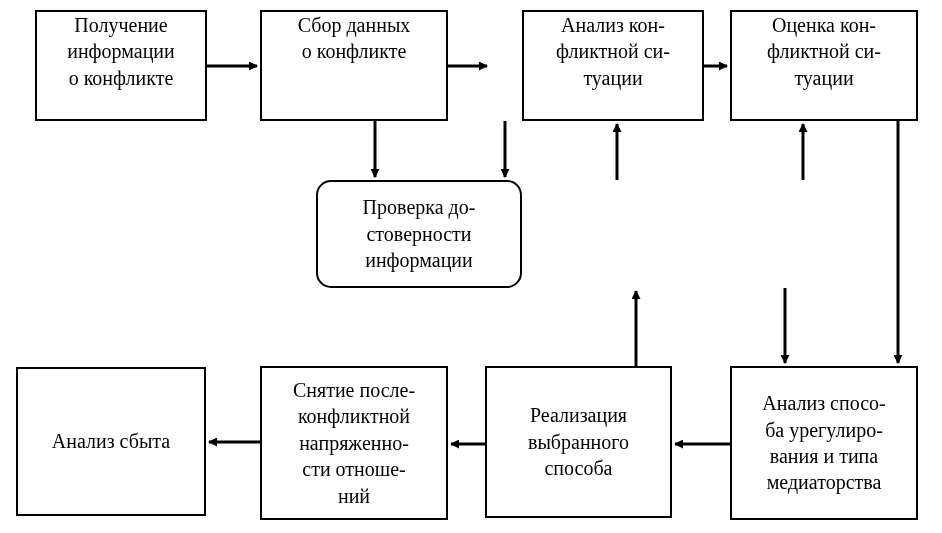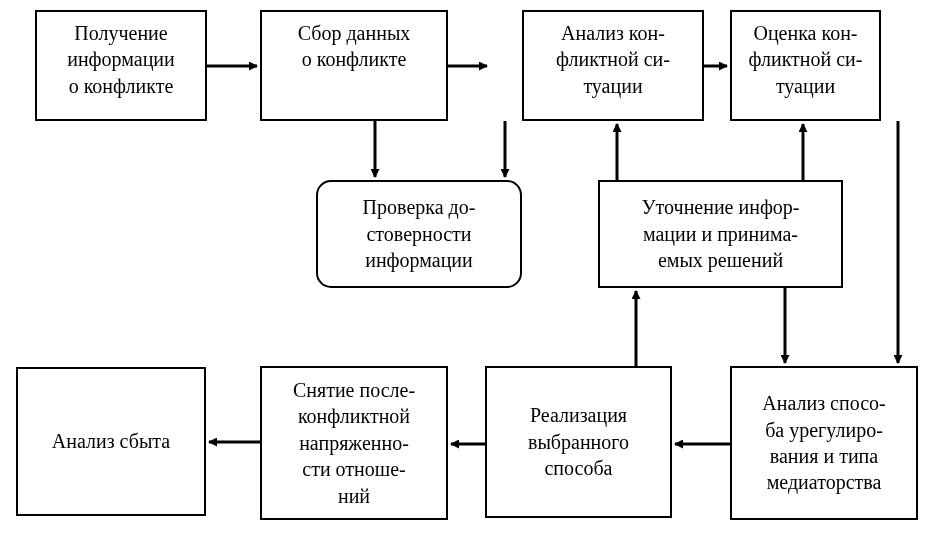--- a/index.html
+++ b/index.html
@@ -40,21 +40,20 @@
     color: #000000;
     white-space: pre-line;
     padding: 0 6px;
   }
   .node-label.small-pad {
     padding: 0 4px;
   }
   
   .align-top {
     align-items: flex-start;
-    padding-top: 8px;
   }
   .align-center {
     align-items: center;
   }
 </style>
 </head>
 <body>
 
 <div id="diagram-root">
 
@@ -96,37 +95,32 @@
     <span class="node-label">Сбор данных
 о конфликте</span>
   </div>
 
   <div class="node align-top" style="left:490px; top:10px; width:182px; height:111px;margin-left:32px;">
     <span class="node-label small-pad">Анализ кон-
 фликтной си-
 туации</span>
   </div>
 
-  <div class="node align-top" style="left:730px; top:10px; width:151px; height:111px;">
+  <div class="node align-top" style="left:730px; top:10px; width:188px; height:111px;">
     <span class="node-label small-pad">Оценка кон-
 фликтной си-
 туации</span>
   </div>
 
   <div class="node align-center" style="left:316px; top:180px; width:206px; height:108px;border-radius:15px;">
     <span class="node-label">Проверка до-
 стоверности
 информации</span>
   </div>
 
-  <div class="node align-center" style="left:598px; top:180px; width:245px; height:108px;">
-    <span class="node-label small-pad">Уточнение инфор-
-мации и принима-
-емых решений</span>
-  </div>
 
   <div class="node align-center" style="left:16px; top:367px; width:190px; height:149px;">
     <span class="node-label">Анализ сбыта</span>
   </div>
 
   <div class="node align-center" style="left:260px; top:366px; width:188px; height:154px;">
     <span class="node-label small-pad">Снятие после-
 конфликтной
 напряженно-
 сти отноше-

